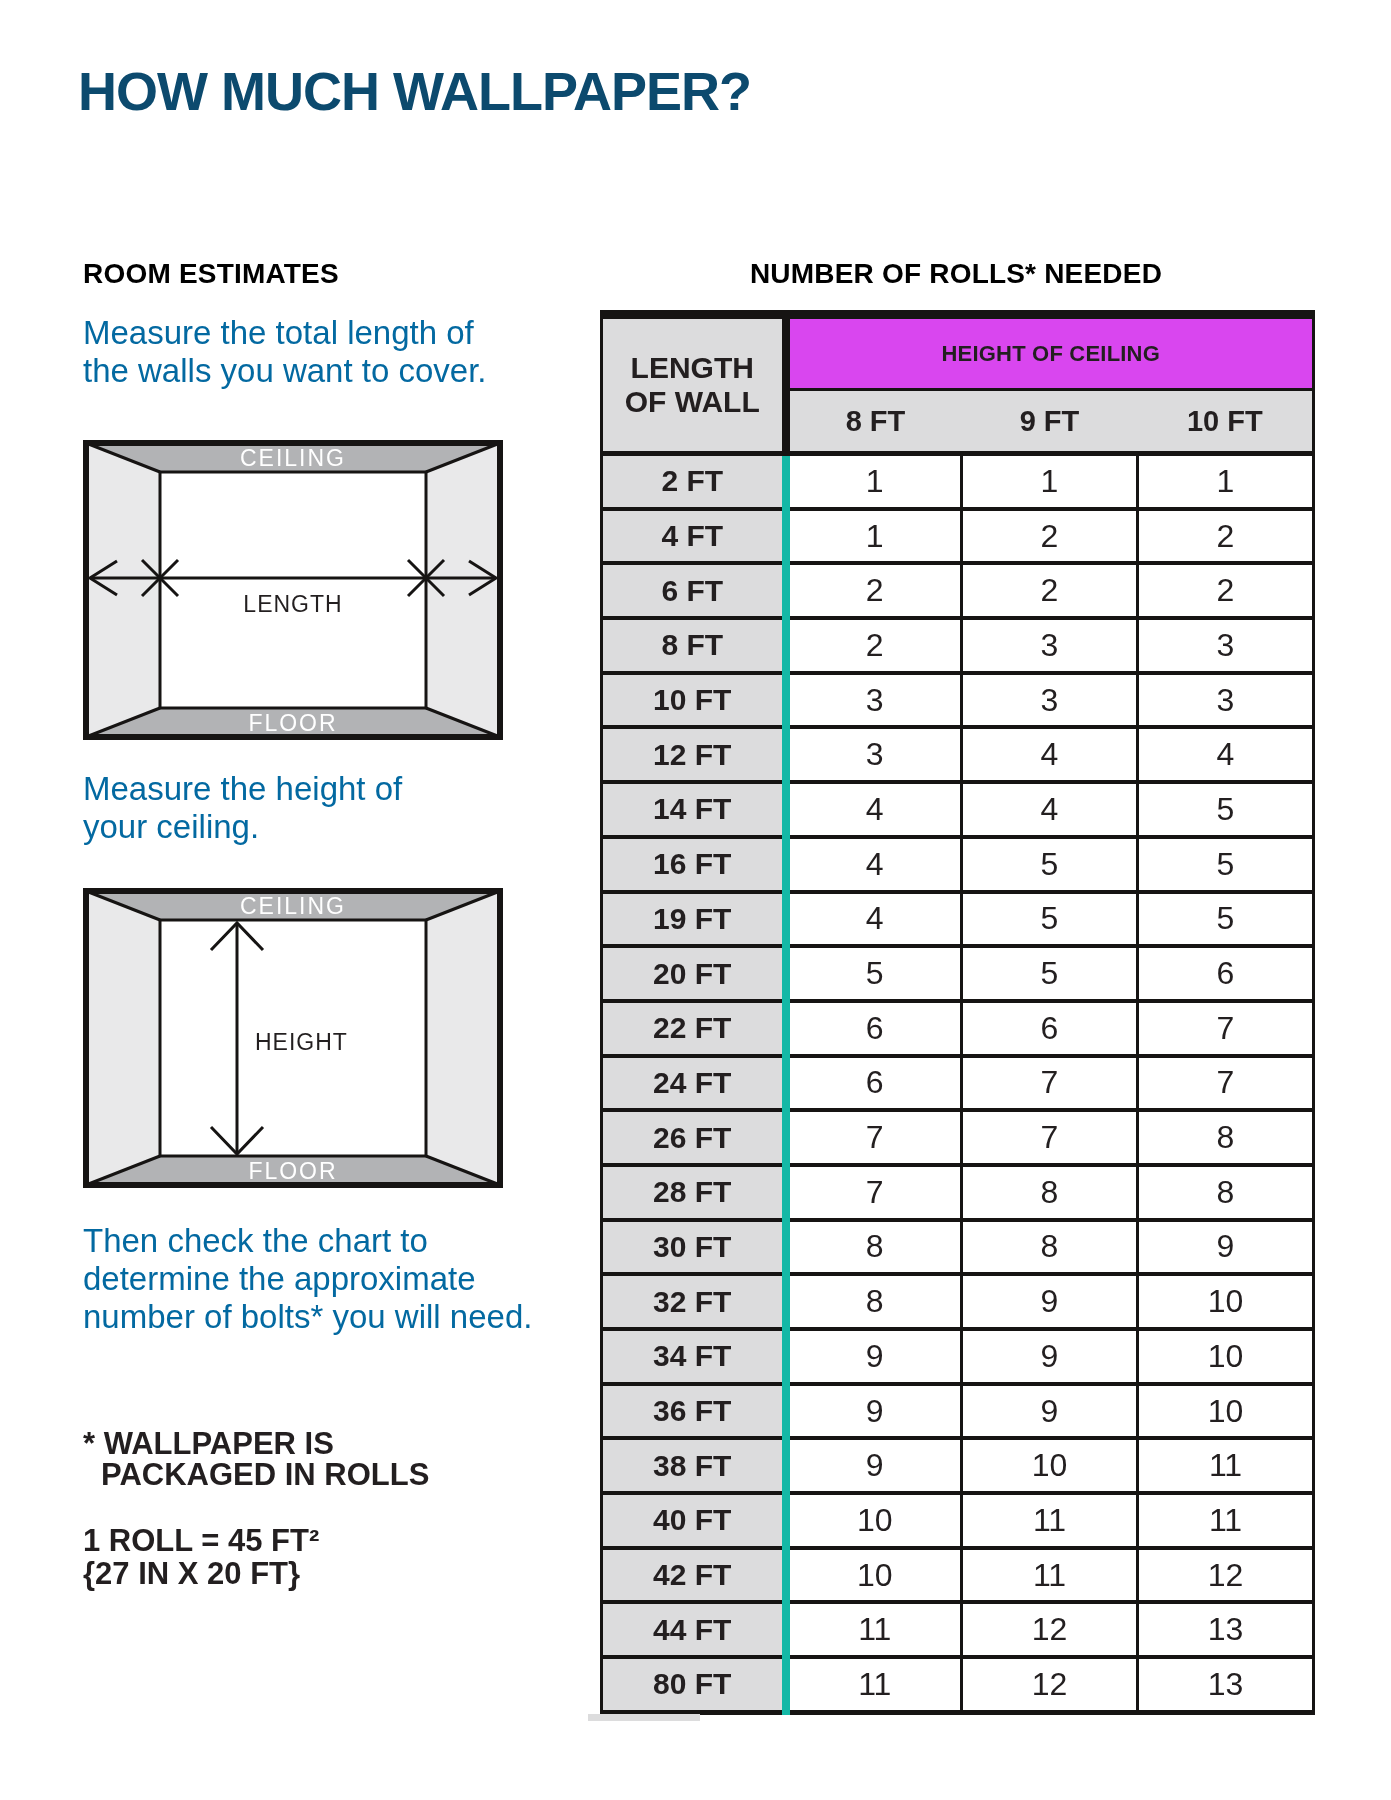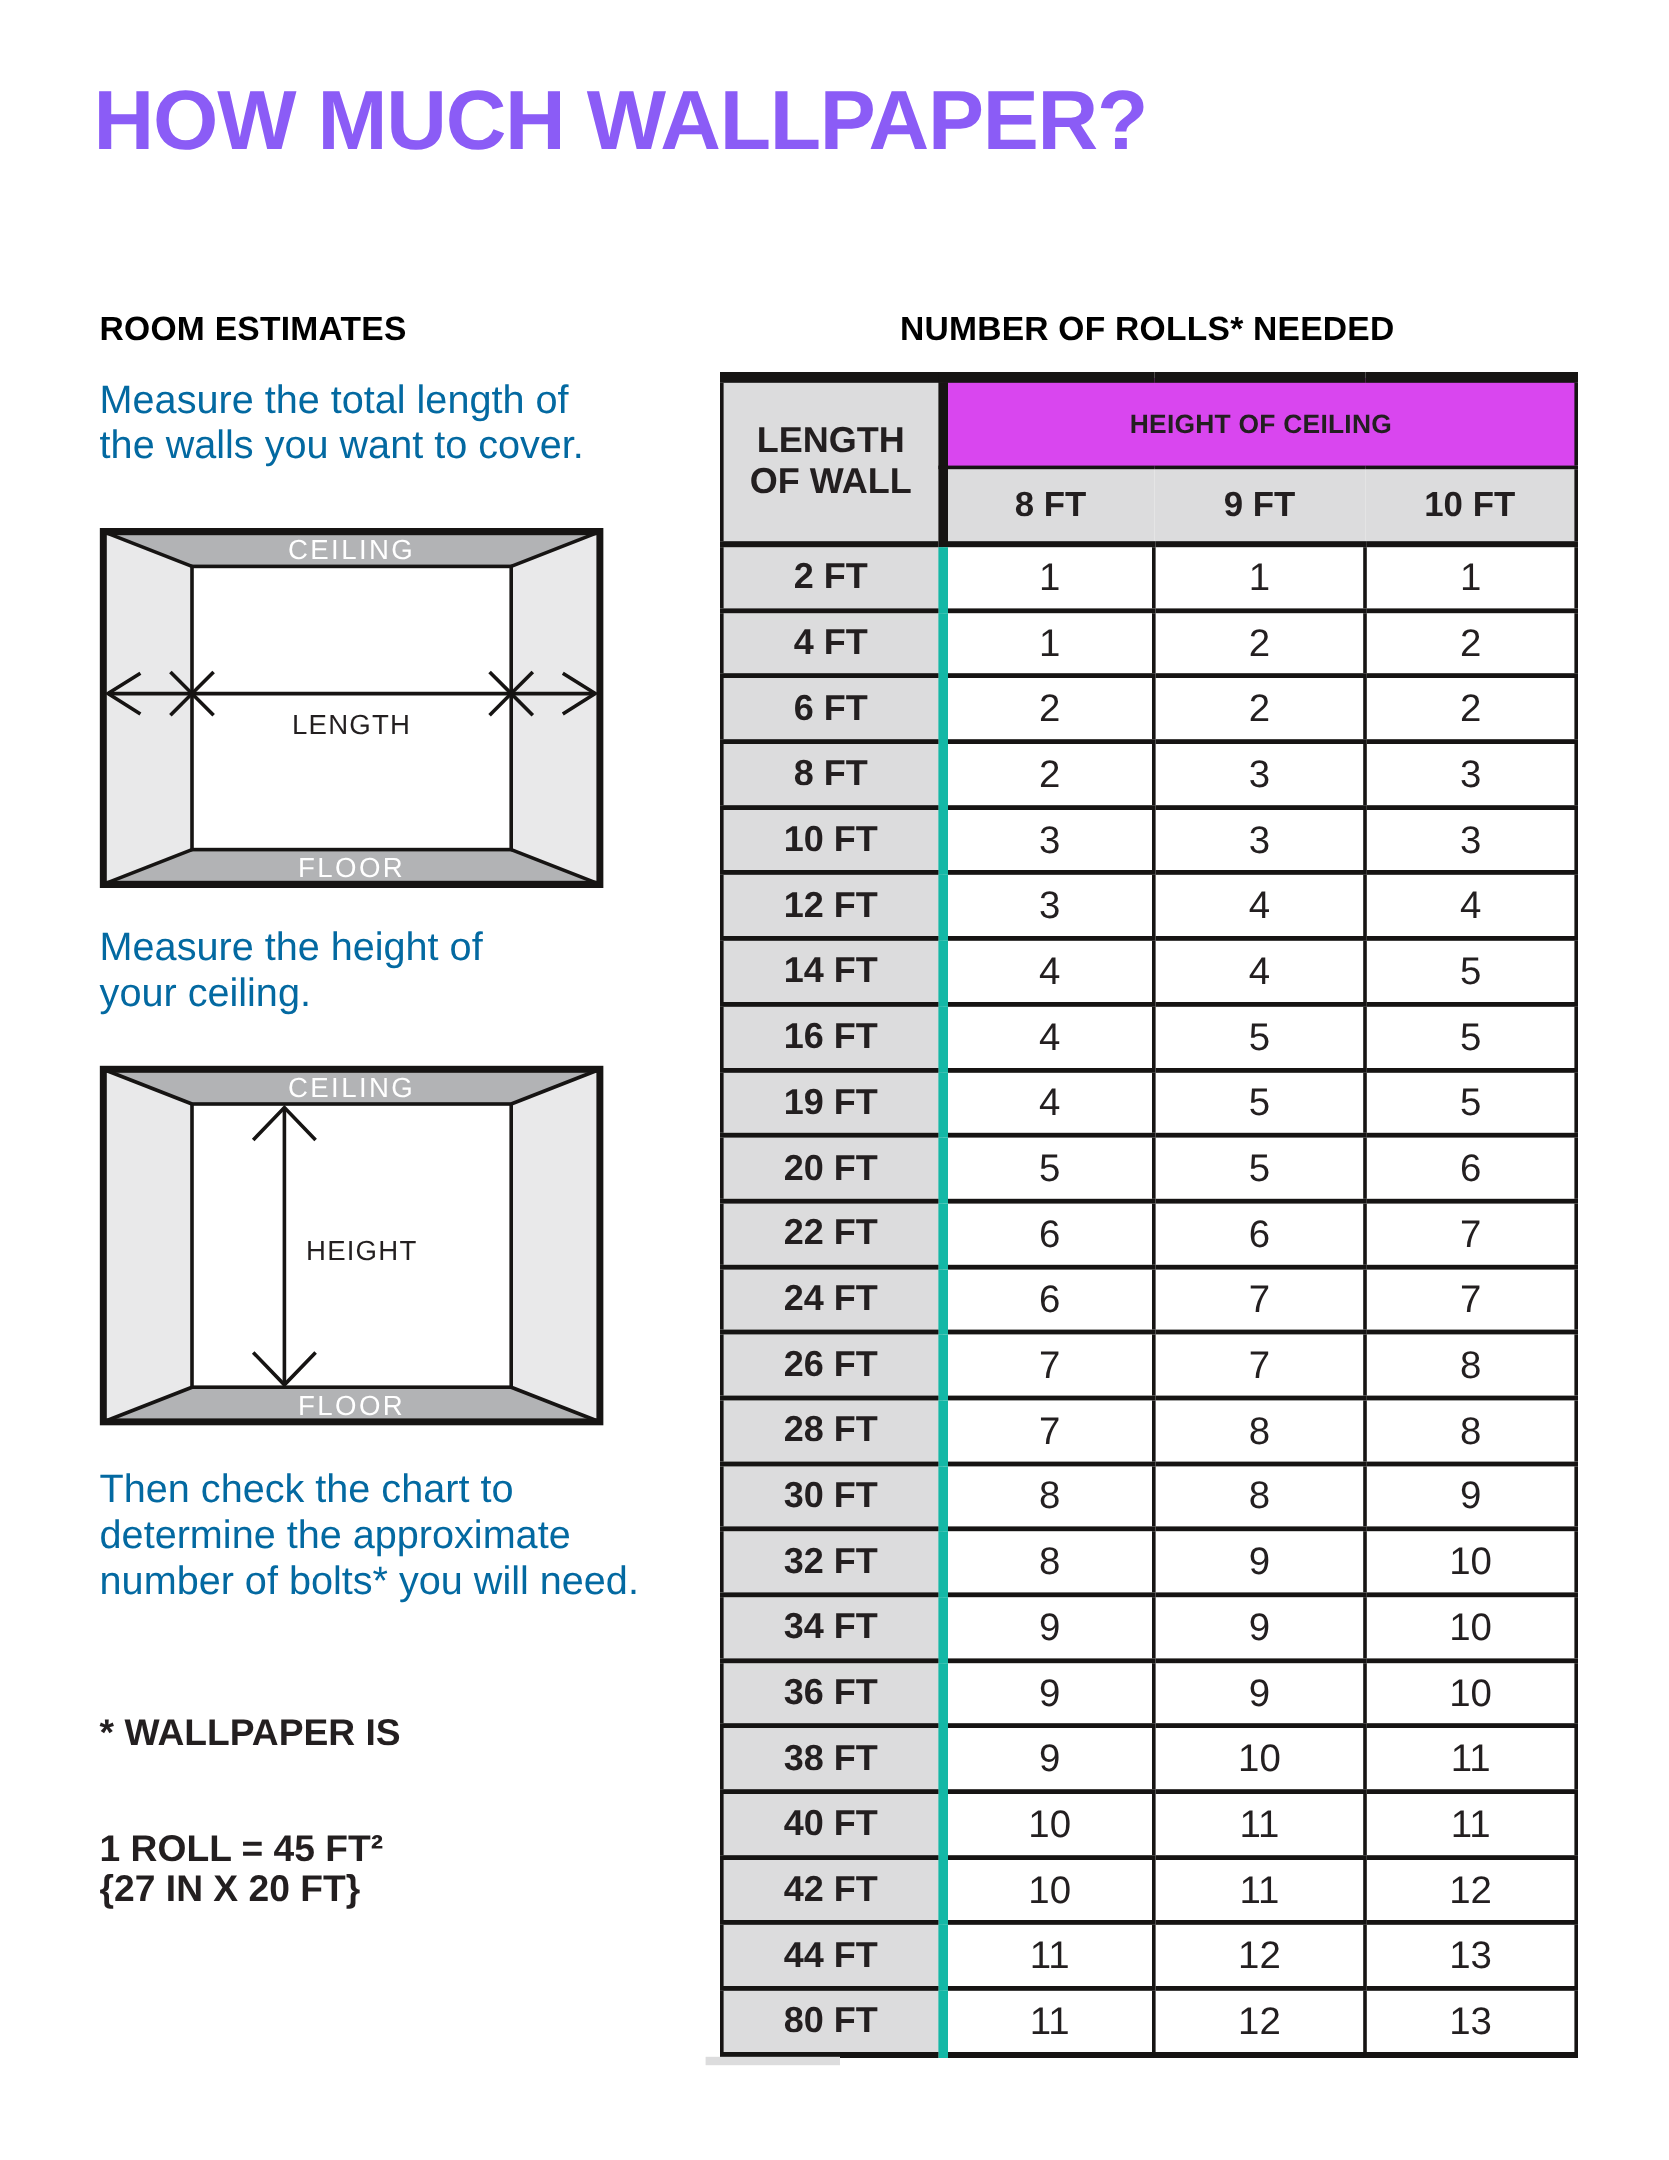--- a/index.html
+++ b/index.html
@@ -3,21 +3,21 @@
 <meta charset="utf-8">
 <style>
   html,body { margin:0; padding:0; background:#ffffff; }
   .page {
     position:relative; width:1391px; height:1800px; background:#ffffff;
     font-family:"Liberation Sans","DejaVu Sans",sans-serif; color:#231f20; overflow:hidden;
   }
   .abs { position:absolute; }
 
   .page-title {
-    left:78px; top:60px; font-size:70px; font-weight:bold; color:#8b5cf6; letter-spacing:-1px;
+    left:78px; top:60px; font-size:54px; font-weight:bold; color:#0c4a6e; letter-spacing:-1px;
   }
   .section-heading {
     font-size:28px; font-weight:bold; color:#000000; letter-spacing:0.2px;
   }
   .heading-left { left:83px; top:258px; }
   .heading-table { left:600px; top:258px; width:712px; text-align:center; }
 
   .para { left:83px; font-size:33px; line-height:38px; color:#0369a1; }
   .para-1 { top:314px; }
   .para-2 { top:770px; }
@@ -115,20 +115,21 @@
   </svg>
 
   <div class="abs para para-3">
     <div>Then check the chart to</div>
     <div>determine the approximate</div>
     <div>number of bolts* you will need.</div>
   </div>
 
   <div class="abs footnote">
     <div>* WALLPAPER IS</div>
+    <div class="indent">PACKAGED IN ROLLS</div>
   </div>
 
   <div class="abs roll-note">
     <div>1 ROLL = 45 FT²</div>
     <div>{27 IN X 20 FT}</div>
   </div>
 
   <div class="abs section-heading heading-table">NUMBER OF ROLLS* NEEDED</div>
 
   <div class="abs table-wrap">

